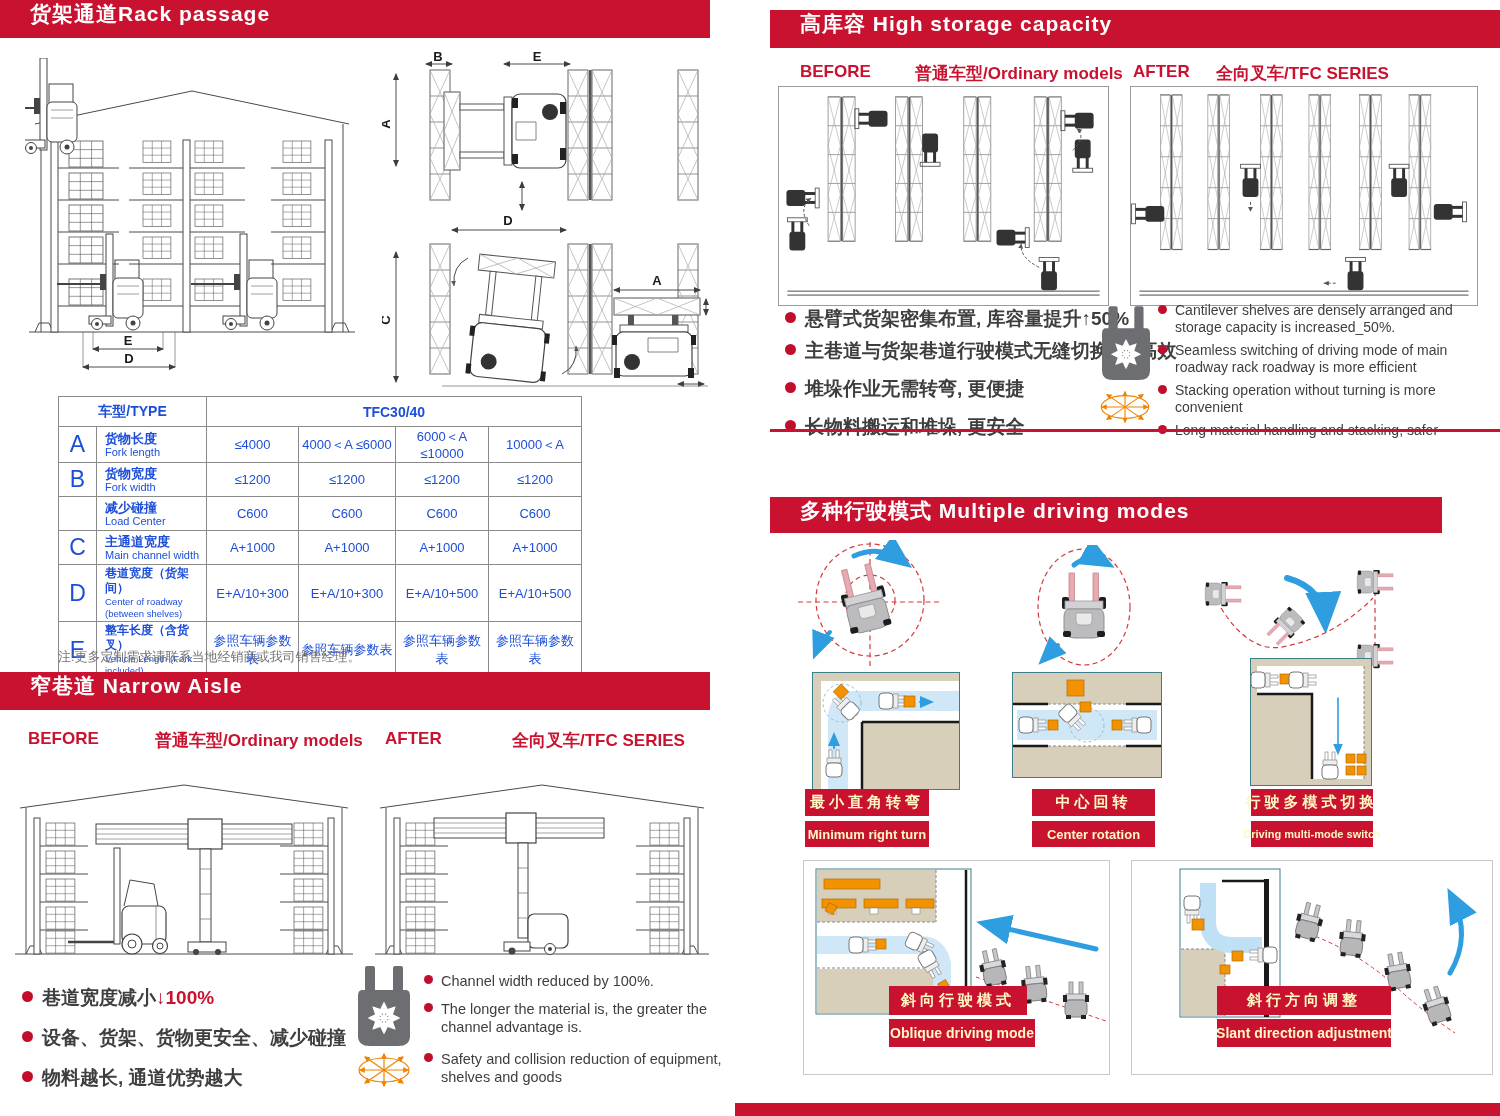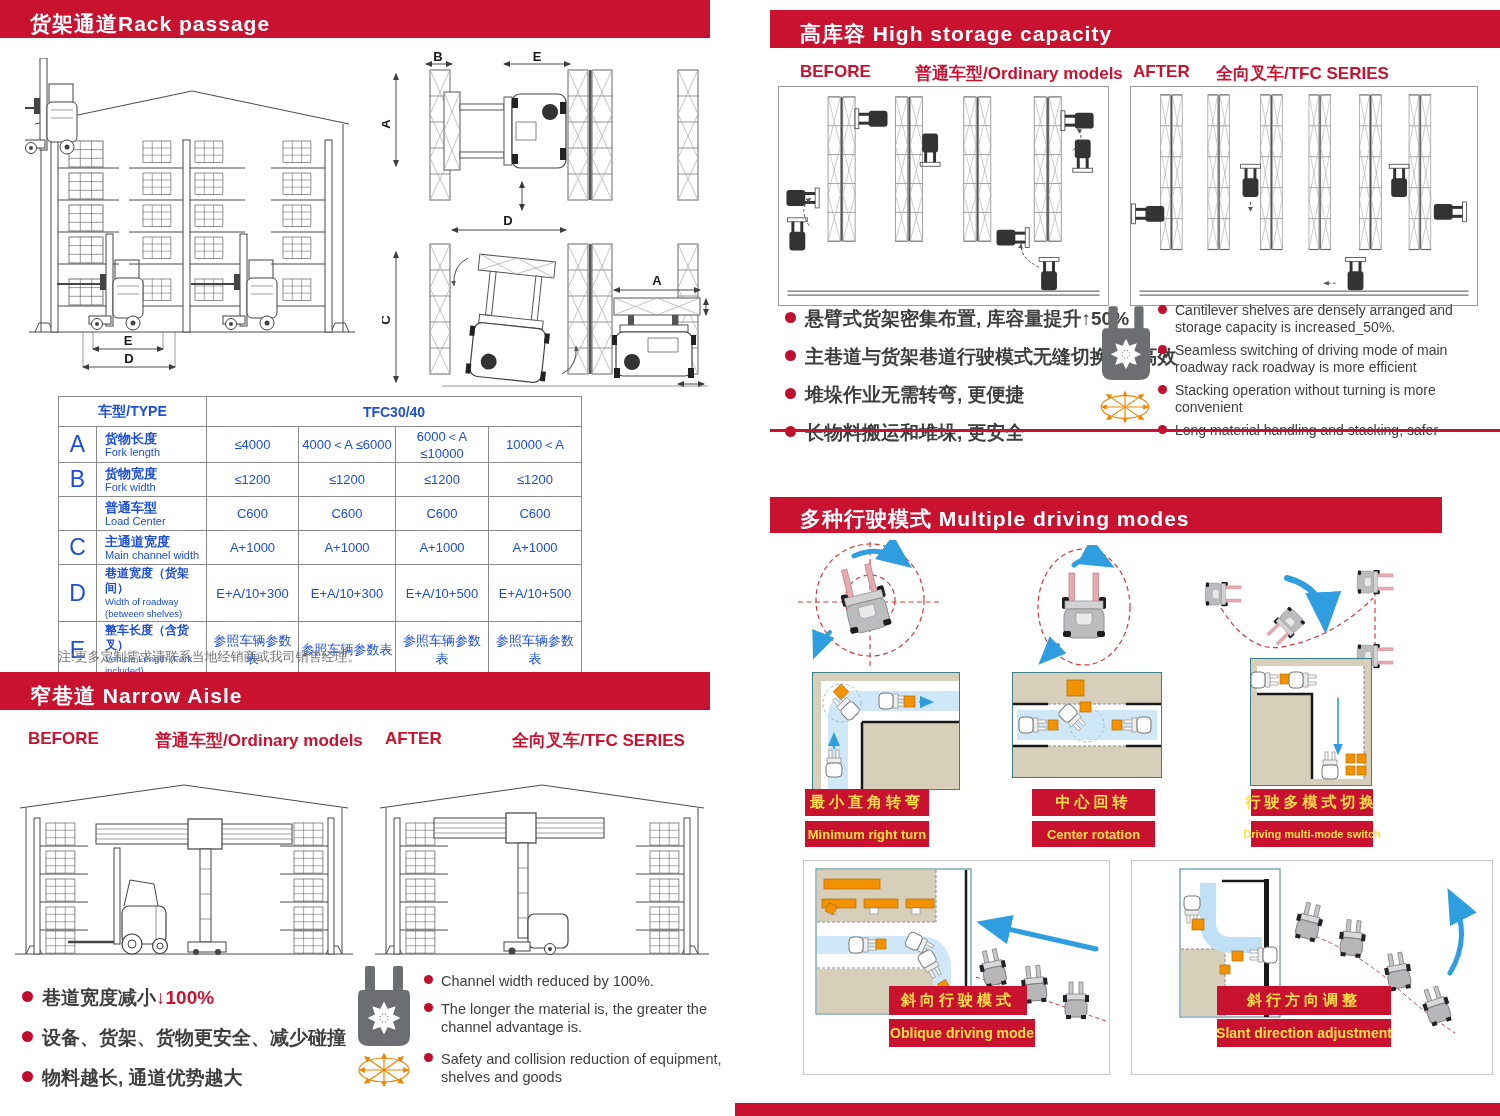--- a/index.html
+++ b/index.html
@@ -1,36 +1,36 @@
 <!DOCTYPE html>
 <html><head>
 <meta charset="utf-8">
 <style>
 :root{--red:#c9122f;--tan:#d7cfba;--blue:#2e9ee0;--pblue:#cfe7f6;--orange:#f08300}
 *{margin:0;padding:0;box-sizing:border-box}
 body{font-family:"Liberation Sans",sans-serif;background:#fff}
 .page{position:relative;width:1500px;height:1116px;background:#fff;overflow:hidden}
 .abs{position:absolute}
-.banner{background:var(--red);color:#fff;font-weight:bold;font-size:21px;display:flex;align-items:flex-end;padding-left:30px;letter-spacing:1px}
+.banner{background:var(--red);color:#fff;font-weight:bold;font-size:21px;display:flex;align-items:flex-start;padding-left:30px;letter-spacing:1px}
 .rl{color:var(--red);font-weight:bold;font-size:17px;white-space:nowrap}
 .cb{display:flex;gap:9px;margin-bottom:14px;font-size:19px;font-weight:bold;color:#3e3e3e;align-items:flex-start;white-space:nowrap}
 .cb .dot{flex:none;width:11px;height:11px;border-radius:50%;background:#c00f2d;margin-top:6px}
 .cb .hl{color:var(--red)}
 .eb{display:flex;gap:8px;margin-bottom:6px;font-size:14px;color:#3e3e3e;line-height:17px;align-items:flex-start}
 .eb .dot{flex:none;width:9px;height:9px;border-radius:50%;background:#c00f2d;margin-top:3px}
 .spec{border-collapse:collapse;table-layout:fixed;width:523px;font-size:13px;color:#1d4ed8}
 .spec td{border:1px solid #8a8a8a;text-align:center;vertical-align:middle;padding:1px 2px}
 .spec .lt{font-size:23px;font-weight:400}
 .spec .nm{text-align:left;padding-left:8px}
 .spec .cn{font-size:13px;font-weight:bold;display:block;line-height:15px}
 .spec .en{font-size:11px;display:block;line-height:12px}
 .spec .sm .cn{font-size:12px}.spec .sm .en{font-size:9.5px}
 .spec .hd{font-size:14px;font-weight:bold}
 .note{font-size:13px;color:#737373}
-.mbar{background:var(--red);color:#fde047;font-weight:bold;display:flex;align-items:center;justify-content:center;text-align:center;white-space:nowrap}
+.mbar{background:var(--red);color:#fef9c3;font-weight:bold;display:flex;align-items:center;justify-content:center;text-align:center;white-space:nowrap}
 .mbar.c{font-size:15px;letter-spacing:4px}
 .mbar.e{font-size:13px;letter-spacing:0}
 .mbar.e3{font-size:11px}
 .card{border:1px solid #c9c9c9;background:#fff}
 .diagbox{border:1px solid #9a9a9a;background:#fff}
 .divider{background:var(--red)}
 svg .ln{stroke:#4a4a4a;fill:none;stroke-width:1}
 svg .thin{stroke:#6a6a6a;fill:none;stroke-width:.7}
 svg text.dim{font:bold 13px "Liberation Sans",sans-serif;fill:#1a1a1a;text-anchor:middle}
 svg .rd{stroke:#d23b3b;fill:none;stroke-width:1.2;stroke-dasharray:5 3.5}
@@ -267,21 +267,21 @@
             <span class="en">Fork width</span>
           </td>
 <td>≤1200</td>
           <td>≤1200</td>
           <td>≤1200</td>
           <td>≤1200</td>
 </tr>
 <tr style="height:34px">
 <td class="lt"></td>
 <td class="nm">
-            <span class="cn">普通车型</span>
+            <span class="cn">减少碰撞</span>
             <span class="en">Load Center</span>
           </td>
 <td>C600</td>
           <td>C600</td>
           <td>C600</td>
           <td>C600</td>
 </tr>
 <tr style="height:34px">
 <td class="lt">C</td>
 <td class="nm">
@@ -290,21 +290,21 @@
           </td>
 <td>A+1000</td>
           <td>A+1000</td>
           <td>A+1000</td>
           <td>A+1000</td>
 </tr>
 <tr style="height:38px">
 <td class="lt">D</td>
 <td class="nm sm">
             <span class="cn">巷道宽度（货架间）</span>
-            <span class="en">Width of roadway (between shelves)</span>
+            <span class="en">Center of roadway (between shelves)</span>
           </td>
 <td>E+A/10+300</td>
           <td>E+A/10+300</td>
           <td>E+A/10+500</td>
           <td>E+A/10+500</td>
 </tr>
 <tr style="height:40px">
 <td class="lt">E</td>
 <td class="nm sm">
             <span class="cn">整车长度（含货叉）</span>
@@ -534,21 +534,21 @@
 <use href="#fks" transform="translate(120,94)"></use>
 <use href="#fks" transform="translate(270,94)"></use>
 <use href="#fks" transform="translate(322,126) rotate(90)"></use>
 <use href="#fks" transform="translate(226,188)"></use>
 <path class="arcD" d="M206,198 h-12" marker-end="url(#mG)"></path>
 <path class="arcD" d="M120,116 v10" marker-end="url(#mG)"></path>
 <path class="ln" d="M8,206 H340 M8,210 H340"></path>
 </svg>
 
 <div class="abs" style="left:785px;top:306px;width:340px">
-<div class="cb" style="margin-bottom:12px">
+<div class="cb" style="margin-bottom:6px">
         <span class="dot"></span>
         <span>悬臂式货架密集布置, 库容量提升↑50%</span>
       </div>
 <div class="cb" style="margin-bottom:12px">
         <span class="dot"></span>
         <span>主巷道与货架巷道行驶模式无缝切换, 更高效</span>
       </div>
 <div class="cb" style="margin-bottom:12px">
         <span class="dot"></span>
         <span>堆垛作业无需转弯, 更便捷</span>

